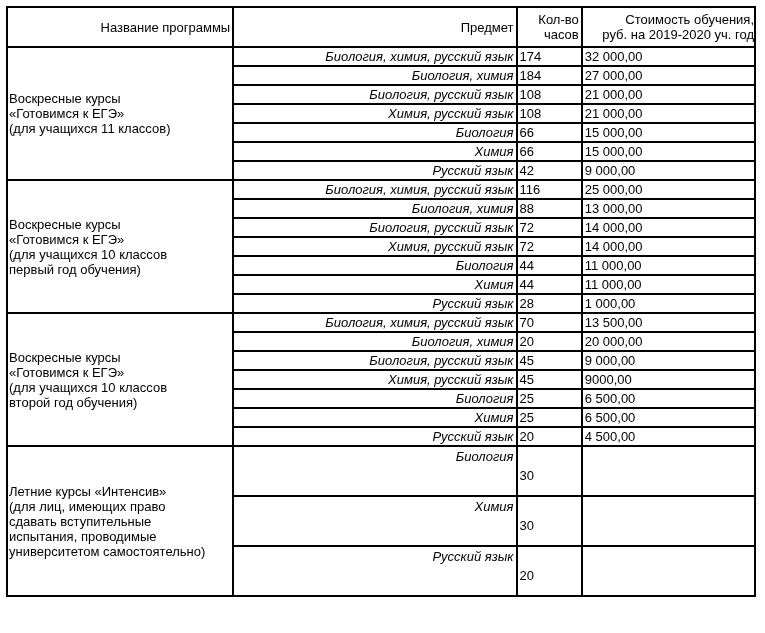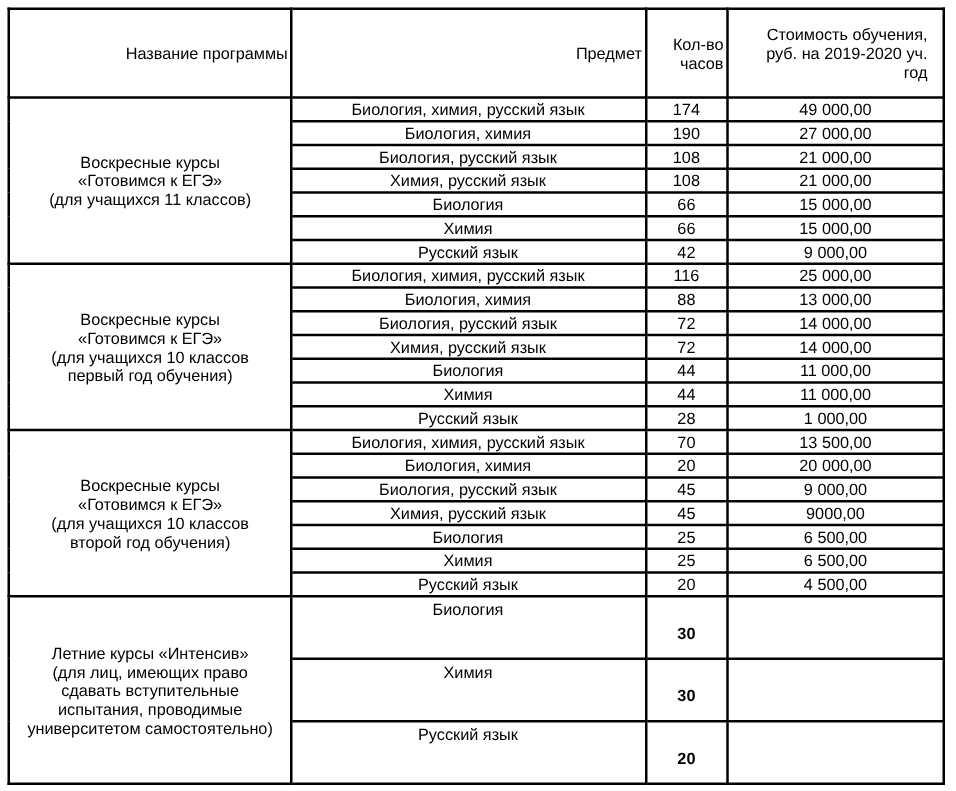--- a/index.html
+++ b/index.html
@@ -2,60 +2,60 @@
 <html><head>
 <meta charset="utf-8">
 <style>
   html, body { margin:0; padding:0; background:#ffffff; }
   body { width:765px; height:633px; overflow:hidden; position:relative;
          font-family:"Liberation Sans", "DejaVu Sans", sans-serif; color:#000; }
   table { position:absolute; left:6px; top:6px; border-collapse:collapse;
           table-layout:fixed; width:750px; font-size:13px; }
   td, th { border:2px solid #000; padding:0 2px; font-weight:normal; line-height:15px; }
   th { height:38px; text-align:right; vertical-align:middle; }
-  td.subj { text-align:center; padding-left:1px; white-space:nowrap; overflow:hidden; height:17px; }
-  td.num { text-align:center; }
-  td.prog { text-align:center; vertical-align:middle; white-space:pre-line; padding:0 1px; }
+  td.subj { text-align:right; padding-left:1px; white-space:nowrap; overflow:hidden; height:17px;font-style:italic; }
+  td.num { text-align:left; }
+  td.prog { text-align:left; vertical-align:middle; white-space:pre-line; padding:0 1px; }
   tr.tall td { height:40px; }
   tr.tall td.subj { vertical-align:top; padding-top:2px; }
-  tr.tall td.num { vertical-align:middle; padding-top:8px;font-weight:bold; }
+  tr.tall td.num { vertical-align:middle; padding-top:8px; }
   .col1 { width:222px; } .col2 { width:278px; } .col3 { width:64px; } .col4 { width:170px; }
 </style>
 </head>
 <body>
 
 <table>
   <colgroup>
     <col class="col1">
       <col class="col2">
       <col class="col3">
       <col class="col4">
   </colgroup>
   <thead>
     <tr>
       <th>Название программы</th>
       <th>Предмет</th>
       <th style="white-space:pre-line">Кол-во
 часов</th>
-      <th style="white-space:pre-line;padding:12px">Стоимость обучения,
+      <th style="white-space:pre-line;padding:0">Стоимость обучения,
 руб. на 2019-2020 уч. год</th>
     </tr>
   </thead>
   <tbody id="tbody">
       <tr>
         <td class="prog" rowspan="7">Воскресные курсы
 «Готовимся к ЕГЭ»
 (для учащихся 11 классов)</td>
         <td class="subj">Биология, химия, русский язык</td>
         <td class="num">174</td>
-        <td class="num">49 000,00</td>
+        <td class="num">32 000,00</td>
       </tr>
       <tr>
         <td class="subj">Биология, химия</td>
-        <td class="num">190</td>
+        <td class="num">184</td>
         <td class="num">27 000,00</td>
       </tr>
       <tr>
         <td class="subj">Биология, русский язык</td>
         <td class="num">108</td>
         <td class="num">21 000,00</td>
       </tr>
       <tr>
         <td class="subj">Химия, русский язык</td>
         <td class="num">108</td>

